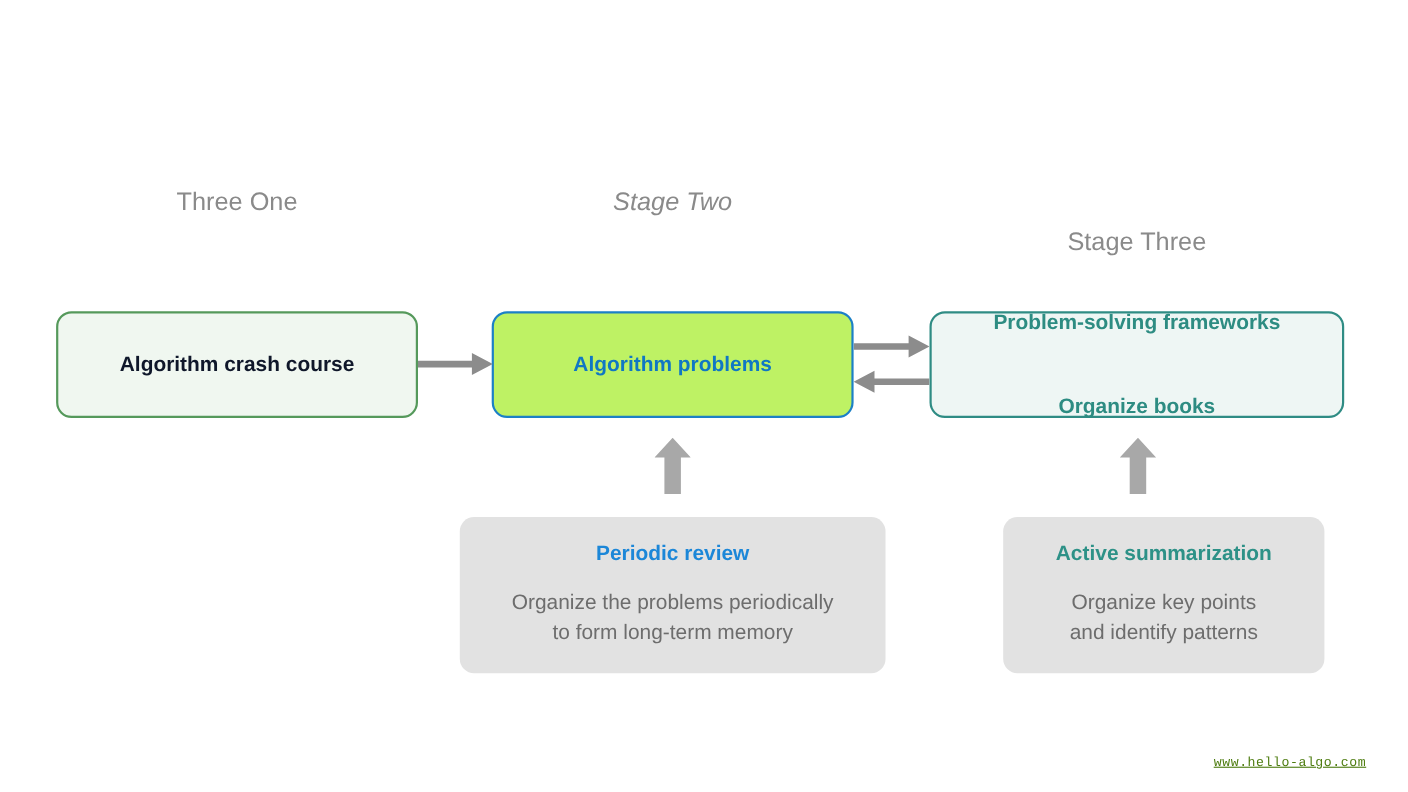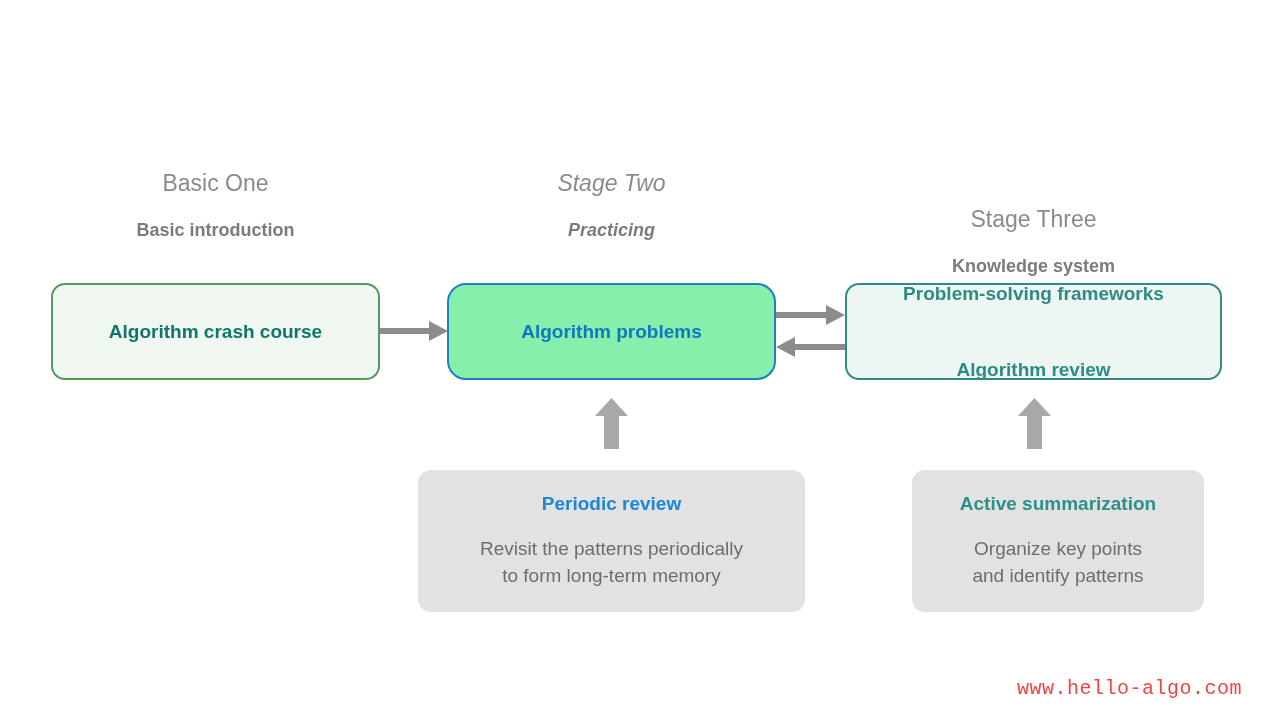--- a/index.html
+++ b/index.html
@@ -54,23 +54,23 @@
   }
   .stage-box .line {
     font-size: 19px;
     font-weight: 700;
     line-height: 1;
     white-space: nowrap;
   }
   .stage-box .line + .line { margin-top: 17px; }
 
   .box-green  { border-color: #55995b; background: #f0f7f0; }
-  .box-green .line  { color: #0f766e; }
+  .box-green .line  { color: #0f172a; }
 
-  .box-blue   { border-color: #1c80c6; background: #86efac; border-radius: 19px; }
+  .box-blue   { border-color: #1c80c6; background: #bef264; }
   .box-blue .line   { color: #1077c4; }
 
   .box-teal   { border-color: #2f8c84; background: #eef6f4; gap: 40px; }
   .box-teal .line   { color: #2d8c82; }
 
   
   .support-box {
     position: absolute;
     box-sizing: border-box;
     background: #e2e2e2;
@@ -101,57 +101,55 @@
   
   .arrow {
     position: absolute;
   }
   .arrow svg { display: block; }
 
   
   .watermark {
     position: absolute;
     font-family: "Liberation Mono", monospace;
-    font-size: 20px;
-    color: #ef4444;
+    font-size: 12px;
+    color: #4d7c0f;
     letter-spacing: 0.5px;
     white-space: nowrap;
+    text-decoration: underline;
   }
 </style>
 </head>
 <body>
 
 <div id="canvas">
 
   <div class="stage-col" style="left:51px; top:172px; width:329px;">
-    <div class="stage-title">Basic One</div>
-    <div class="stage-sub">Basic introduction</div>
+    <div class="stage-title">Three One</div>
   </div>
 
   <div class="stage-col" style="left:447px; top:172px; width:329px;font-style:italic;">
     <div class="stage-title">Stage Two</div>
-    <div class="stage-sub">Practicing</div>
   </div>
 
   <div class="stage-col" style="left:845px; top:172px; width:377px;margin-top:36px;">
     <div class="stage-title">Stage Three</div>
-    <div class="stage-sub">Knowledge system</div>
   </div>
 
   <div class="stage-box box-green" style="left:51px; top:283px; width:329px; height:97px;">
     <div class="line">Algorithm crash course</div>
   </div>
 
   <div class="stage-box box-blue" style="left:447px; top:283px; width:329px; height:97px;">
     <div class="line">Algorithm problems</div>
   </div>
 
   <div class="stage-box box-teal" style="left:845px; top:283px; width:377px; height:97px;">
     <div class="line">Problem-solving frameworks</div>
-    <div class="line">Algorithm review</div>
+    <div class="line">Organize books</div>
   </div>
 
   <div class="arrow" style="left:380px; top:318px;">
     <svg width="68" height="26" viewBox="0 0 68 26">
       <path d="M0 10 L49 10 L49 3 L68 13 L49 23 L49 16 L0 16 Z" fill="#8c8c8c"></path>
     </svg>
   </div>
 
   <div class="arrow" style="left:776px; top:303px;">
     <svg width="69" height="26" viewBox="0 0 69 26">
@@ -172,21 +170,21 @@
   </div>
 
   <div class="arrow" style="left:1018px; top:398px;">
     <svg width="33" height="51" viewBox="0 0 33 51">
       <path d="M16.5 0 L33 18 L24 18 L24 51 L9 51 L9 18 L0 18 Z" fill="#a8a8a8"></path>
     </svg>
   </div>
 
   <div class="support-box" style="left:418px; top:470px; width:387px; height:142px;">
     <div class="support-title blue">Periodic review</div>
-    <div class="support-body">Revisit the patterns periodically
+    <div class="support-body">Organize the problems periodically
 to form long-term memory</div>
   </div>
 
   <div class="support-box" style="left:912px; top:470px; width:292px; height:142px;">
     <div class="support-title teal">Active summarization</div>
     <div class="support-body">Organize key points
 and identify patterns</div>
   </div>
 
   <div class="watermark" style="right:38px; bottom:20px;">www.hello-algo.com</div>

